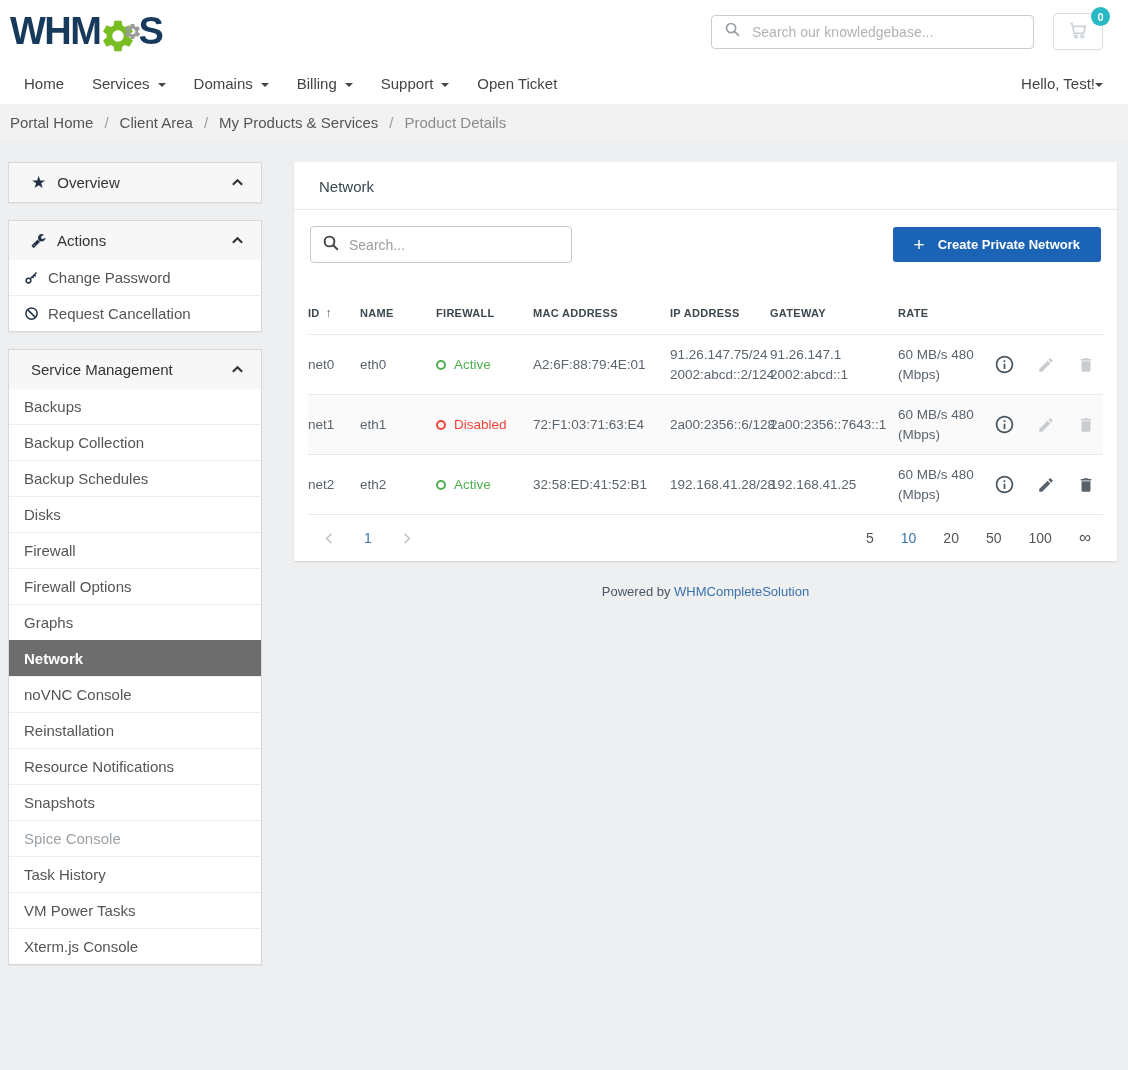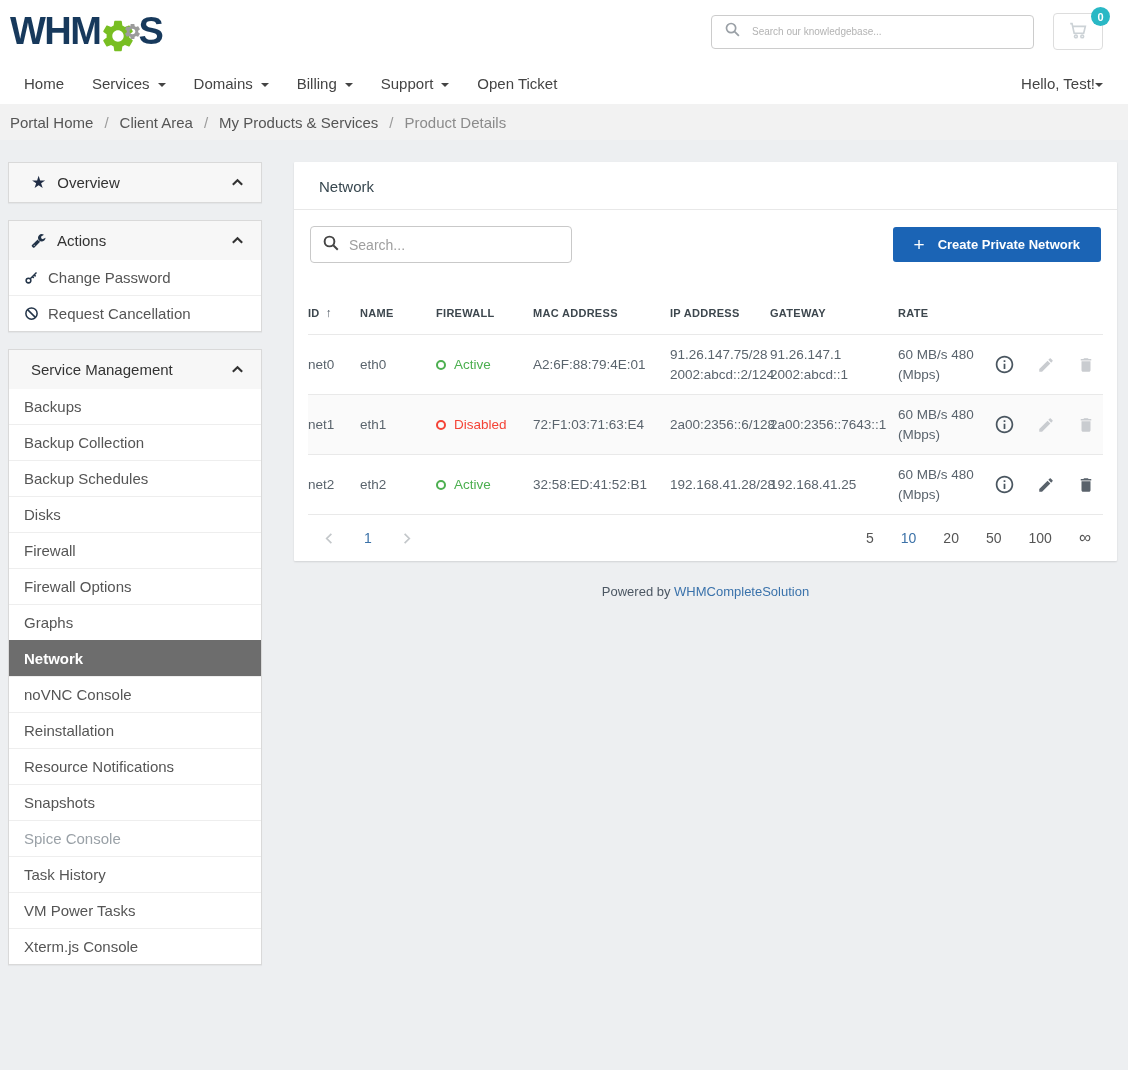--- a/index.html
+++ b/index.html
@@ -20,21 +20,21 @@
           color: #17395c; letter-spacing: -1.5px; cursor: pointer; }
   .gear-cluster { position: relative; width: 42px; height: 46px; margin: 0 -2px; }
   .gear-big { position: absolute; left: 1px; top: 8px; color: #78be22; }
   .gear-small { position: absolute; right: -2px; top: -2px; color: #9b9b9b; }
   .header-right { display: flex; align-items: center; gap: 19px; }
   .kb-search {
     width: 323px; height: 34px; border: 1px solid #ccc; border-radius: 4px;
     display: flex; align-items: center; padding: 0 12px; gap: 11px; color: #9aa0a6;
     background: #fff;
   }
-  .kb-search input { border: none; outline: none; flex: 1; font-size: 10px; color: #555;
+  .kb-search input { border: none; outline: none; flex: 1; font-size: 14px; color: #555;
                      font-family: inherit; background: transparent; }
   .kb-search input::placeholder { color: #b3b3b3; }
   .cart-btn {
     position: relative; width: 50px; height: 37px; background: #fff;
     border: 1px solid #ddd; border-radius: 4px; color: #ccd2d6;
     display: flex; align-items: center; justify-content: center; cursor: pointer;
   }
   .cart-badge {
     position: absolute; top: -7px; right: -8px; min-width: 19px; height: 19px;
     border-radius: 50%; background: #29b8c5; color: #fff; font-size: 11px;
@@ -343,21 +343,21 @@
               <td>net0</td>
               <td>eth0</td>
               <td>
                   <span class="status status-active">
                     <span class="ring"></span>
                     <span>Active</span>
                   </span>
                 </td>
               <td>A2:6F:88:79:4E:01</td>
               <td class="two-line">
-                  <div>91.26.147.75/28</div>
+                  <div>91.26.147.75/24</div>
                   <div>2002:abcd::2/124</div>
                 </td>
               <td class="two-line">
                   <div>91.26.147.1</div>
                   <div>2002:abcd::1</div>
                 </td>
               <td class="rate-cell">60 MB/s 480 (Mbps)</td>
               <td>
                 <div class="row-actions">
                   <span class="act info">

